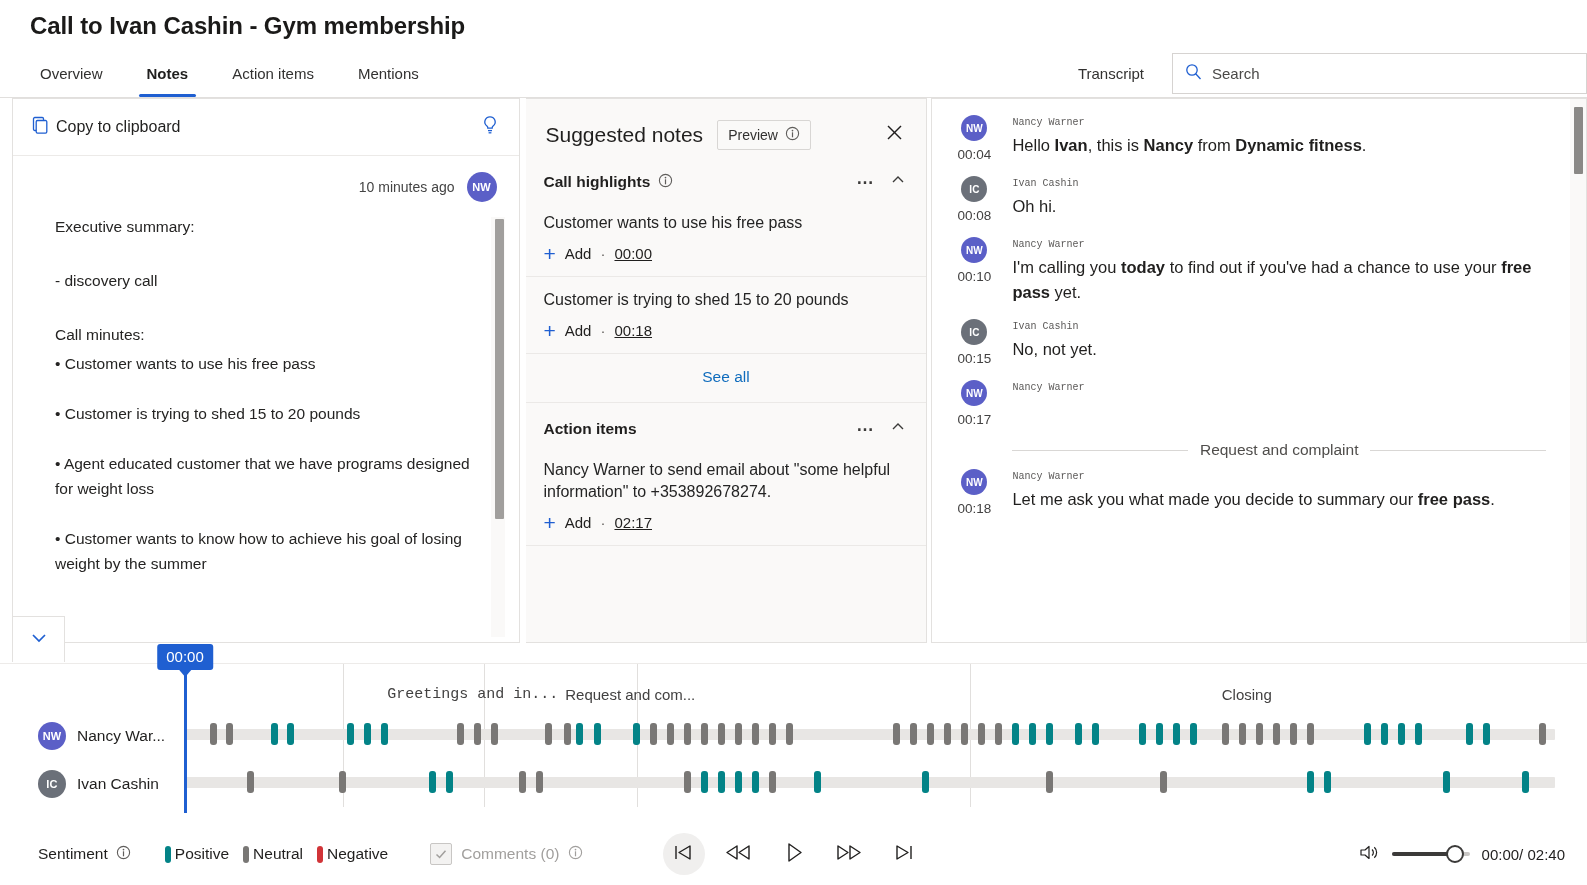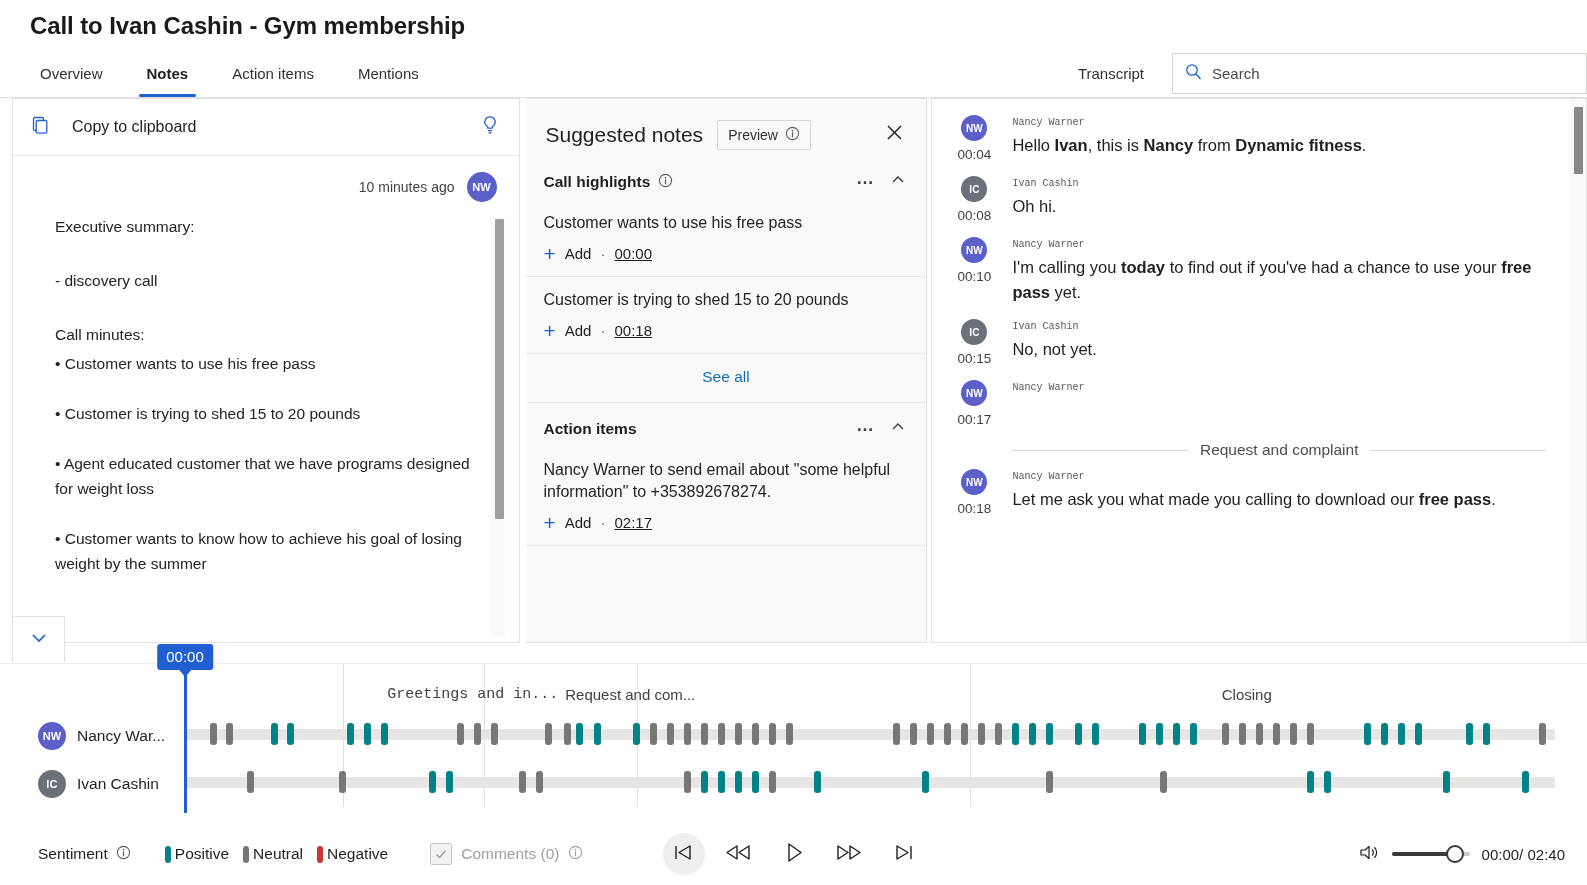--- a/index.html
+++ b/index.html
@@ -55,21 +55,21 @@
 
   
   .notes-panel{
     width:553px; border:1px solid #e3e1df; background:#fff;
     display:flex; flex-direction:column; position:relative;
   }
   .notes-toolbar{
     height:57px; border-bottom:1px solid #eceae8;
     display:flex; align-items:center; padding:0 18px; gap:12px;
   }
-  .copy-btn{ display:flex; align-items:center; gap:20px; cursor:pointer; }
+  .copy-btn{ display:flex; align-items:center; gap:4px; cursor:pointer; }
   .copy-btn span{ font-size:16px; color:#201f1e; }
   .bulb{ margin-left:auto; cursor:pointer; }
   .notes-meta{
     display:flex; align-items:center; justify-content:flex-end;
     gap:12px; padding:16px 22px 6px 0; font-size:14px; color:#444;
   }
   .avatar{
     border-radius:50%; display:flex; align-items:center; justify-content:center;
     color:#fff; font-size:11px; font-weight:bold; letter-spacing:0.2px;
     flex:0 0 auto;
@@ -459,21 +459,21 @@
           <span>Request and complaint</span>
           <span class="line"></span>
         </div>
         <div class="tr-entry">
           <div class="tr-left">
             <span class="avatar av-26 av-nw">NW</span>
             <span class="tr-time">00:18</span>
           </div>
           <div class="tr-right">
             <div class="tr-name">Nancy Warner</div>
-            <div class="tr-text"><span>Let me ask you what made you calling to download our </span><b>free pass</b><span>.</span></div>
+            <div class="tr-text"><span>Let me ask you what made you decide to summary our </span><b>free pass</b><span>.</span></div>
           </div>
         </div>
       </div>
     <div class="tr-scroll-track"></div>
     <div class="tr-scroll-thumb"></div>
   </div>
 </div>
 
 <div class="timeline">
   <div class="tl-grid" id="tl-grid">

